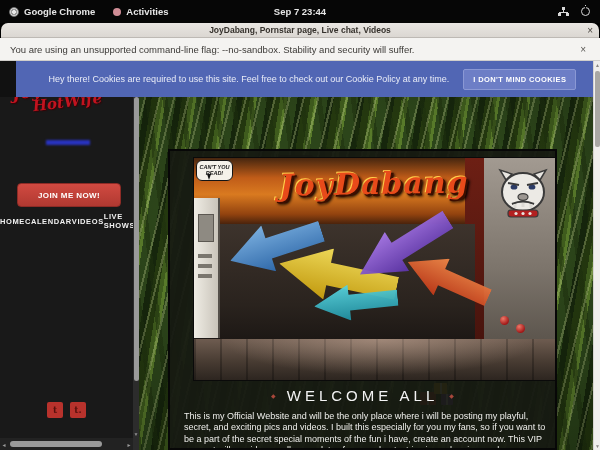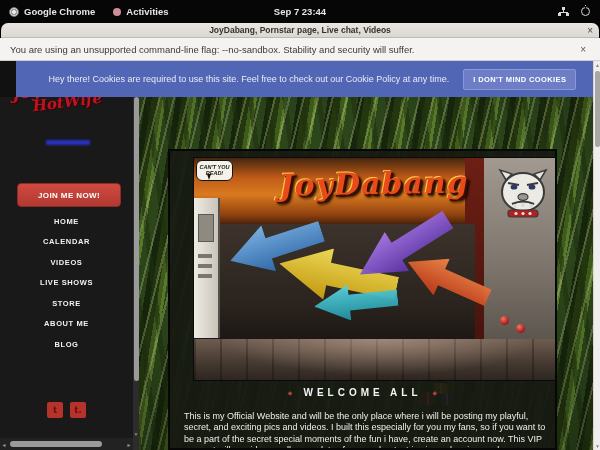--- a/index.html
+++ b/index.html
@@ -61,21 +61,21 @@
   .sidebar { position:absolute; left:0; top:0; width:139px; height:353px; background:#191919; overflow:hidden; }
   .logo { position:absolute; left:0; top:-17px; width:133px; text-align:center; transform:rotate(-7deg);
     font-family:"DejaVu Serif", serif; font-style:italic; font-weight:bold; color:#c2131f;
     text-shadow:1px 1px 1px #3a0004; line-height:.92; }
   .logo-l1 { font-size:17px; }
   .logo-l2 { font-size:15px; }
   .logo-link { position:absolute; left:46px; top:43px; width:44px; height:5px; background:#2a35d0; filter:blur(1.2px); opacity:.9; cursor:pointer; }
   .join-btn { position:absolute; left:17px; top:86px; width:104px; height:24px; border:1px solid #8e2b26; border-radius:4px;
     background:linear-gradient(#d14a41,#b03931); color:#fff; font-size:8px; font-weight:bold; letter-spacing:.4px;
     cursor:pointer; font-family:inherit; }
-  .nav { position:absolute; left:0; top:114px; width:133px; display:flex; flex-direction:column; }
+  .nav { position:absolute; left:0; top:114px; width:133px; display:flex; }
   .nav-item { height:20.5px; display:flex; align-items:center; justify-content:center;
     color:#f1f1f1; font-size:7.5px; font-weight:bold; letter-spacing:.6px; cursor:pointer; }
   .social { position:absolute; left:0; top:305px; width:133px; display:flex; justify-content:center; gap:7px; }
   .soc-btn { width:16px; height:16px; border-radius:2px; background:#b8322c; border:none; color:#58100d;
     font-size:9px; font-weight:bold; font-family:"DejaVu Serif", serif; cursor:pointer; display:flex; align-items:center; justify-content:center; }
 
   .sb-vscroll { position:absolute; left:133px; top:0; width:6px; height:353px; background:#2c2c2c; }
   .sb-vthumb { position:absolute; left:.5px; top:0; width:5px; height:284px; border-radius:3px; background:#9a9a9a; }
   .sb-varrow { position:absolute; left:0; top:334px; width:6px; text-align:center; font-size:5px; color:#8d8d8d; }
   .sb-hscroll { position:absolute; left:0; top:341px; width:133px; height:12px; background:#222; display:flex; align-items:center; }
@@ -115,21 +115,21 @@
   .b1 { left:306px; top:158px; } .b2 { left:322px; top:166px; }
   .dog { position:absolute; left:300px; top:8px; z-index:4; }
   .floor { position:absolute; left:0; top:181px; width:373px; height:43px;
     background:
       radial-gradient(ellipse at 50% 0%, rgba(222,190,170,.45), rgba(0,0,0,0) 60%),
       repeating-linear-gradient(90deg, rgba(0,0,0,.25) 0 2px, rgba(0,0,0,0) 2px 26px),
       linear-gradient(180deg,#6e5c50,#463a31 55%,#2a231e); }
 
   .heading { position:absolute; left:0; top:236px; width:100%; display:flex; align-items:center; justify-content:center; gap:11px; }
   .h-diamond { color:#a8473a; font-size:6px; }
-  .h-text { color:#f4f4f4; font-size:10px; font-weight:bold; letter-spacing:4px; }
+  .h-text { color:#f4f4f4; font-size:15px; font-weight:normal; letter-spacing:4px; }
   .body-text { position:absolute; left:14px; top:260px; width:362px; color:#efefec; font-size:9px; line-height:11.4px; }
 
   
   .win-vscroll { position:absolute; right:0; top:0; width:7px; height:389px; background:#f0eeec; border-left:1px solid #d8d5d2; }
   .wv-up { position:absolute; top:1px; left:0; width:7px; text-align:center; font-size:5px; color:#8a8885; }
   .wv-down { position:absolute; bottom:1px; left:0; width:7px; text-align:center; font-size:5px; color:#8a8885; }
   .wv-thumb { position:absolute; left:1px; top:10px; width:5px; height:76px; border-radius:2px; background:#a9a7a4; }
 </style>
 </head>
 <body>

